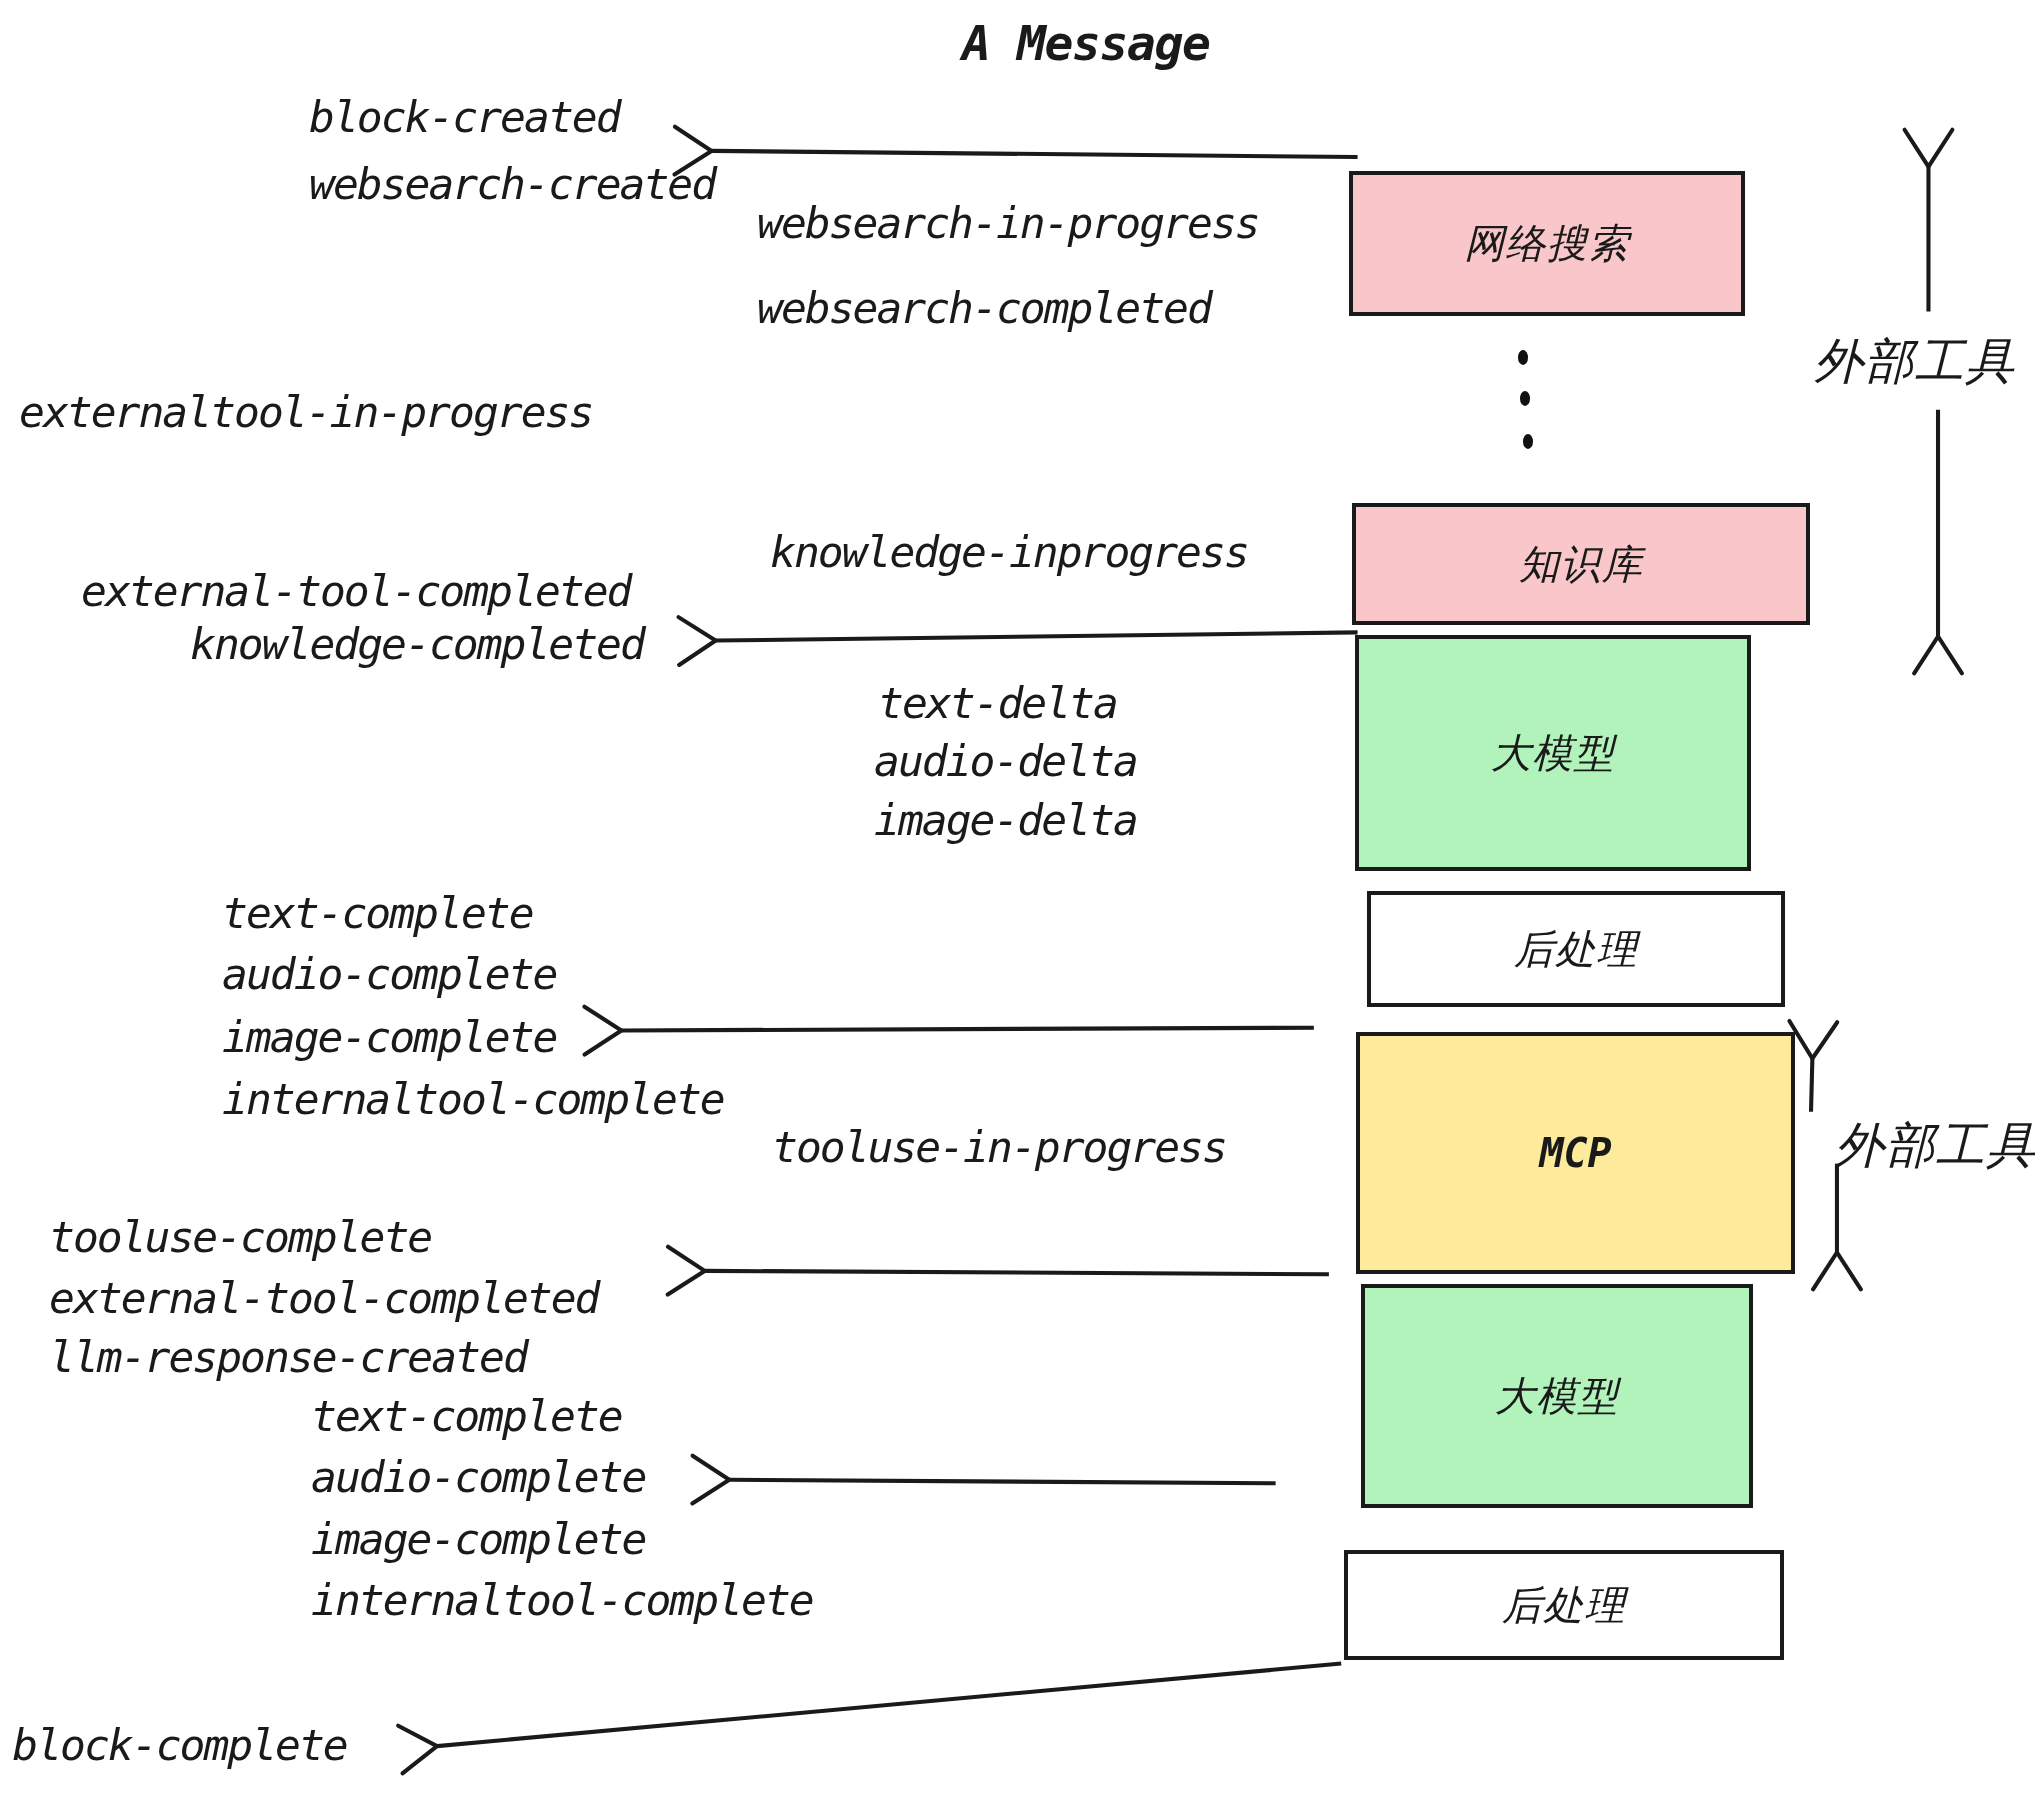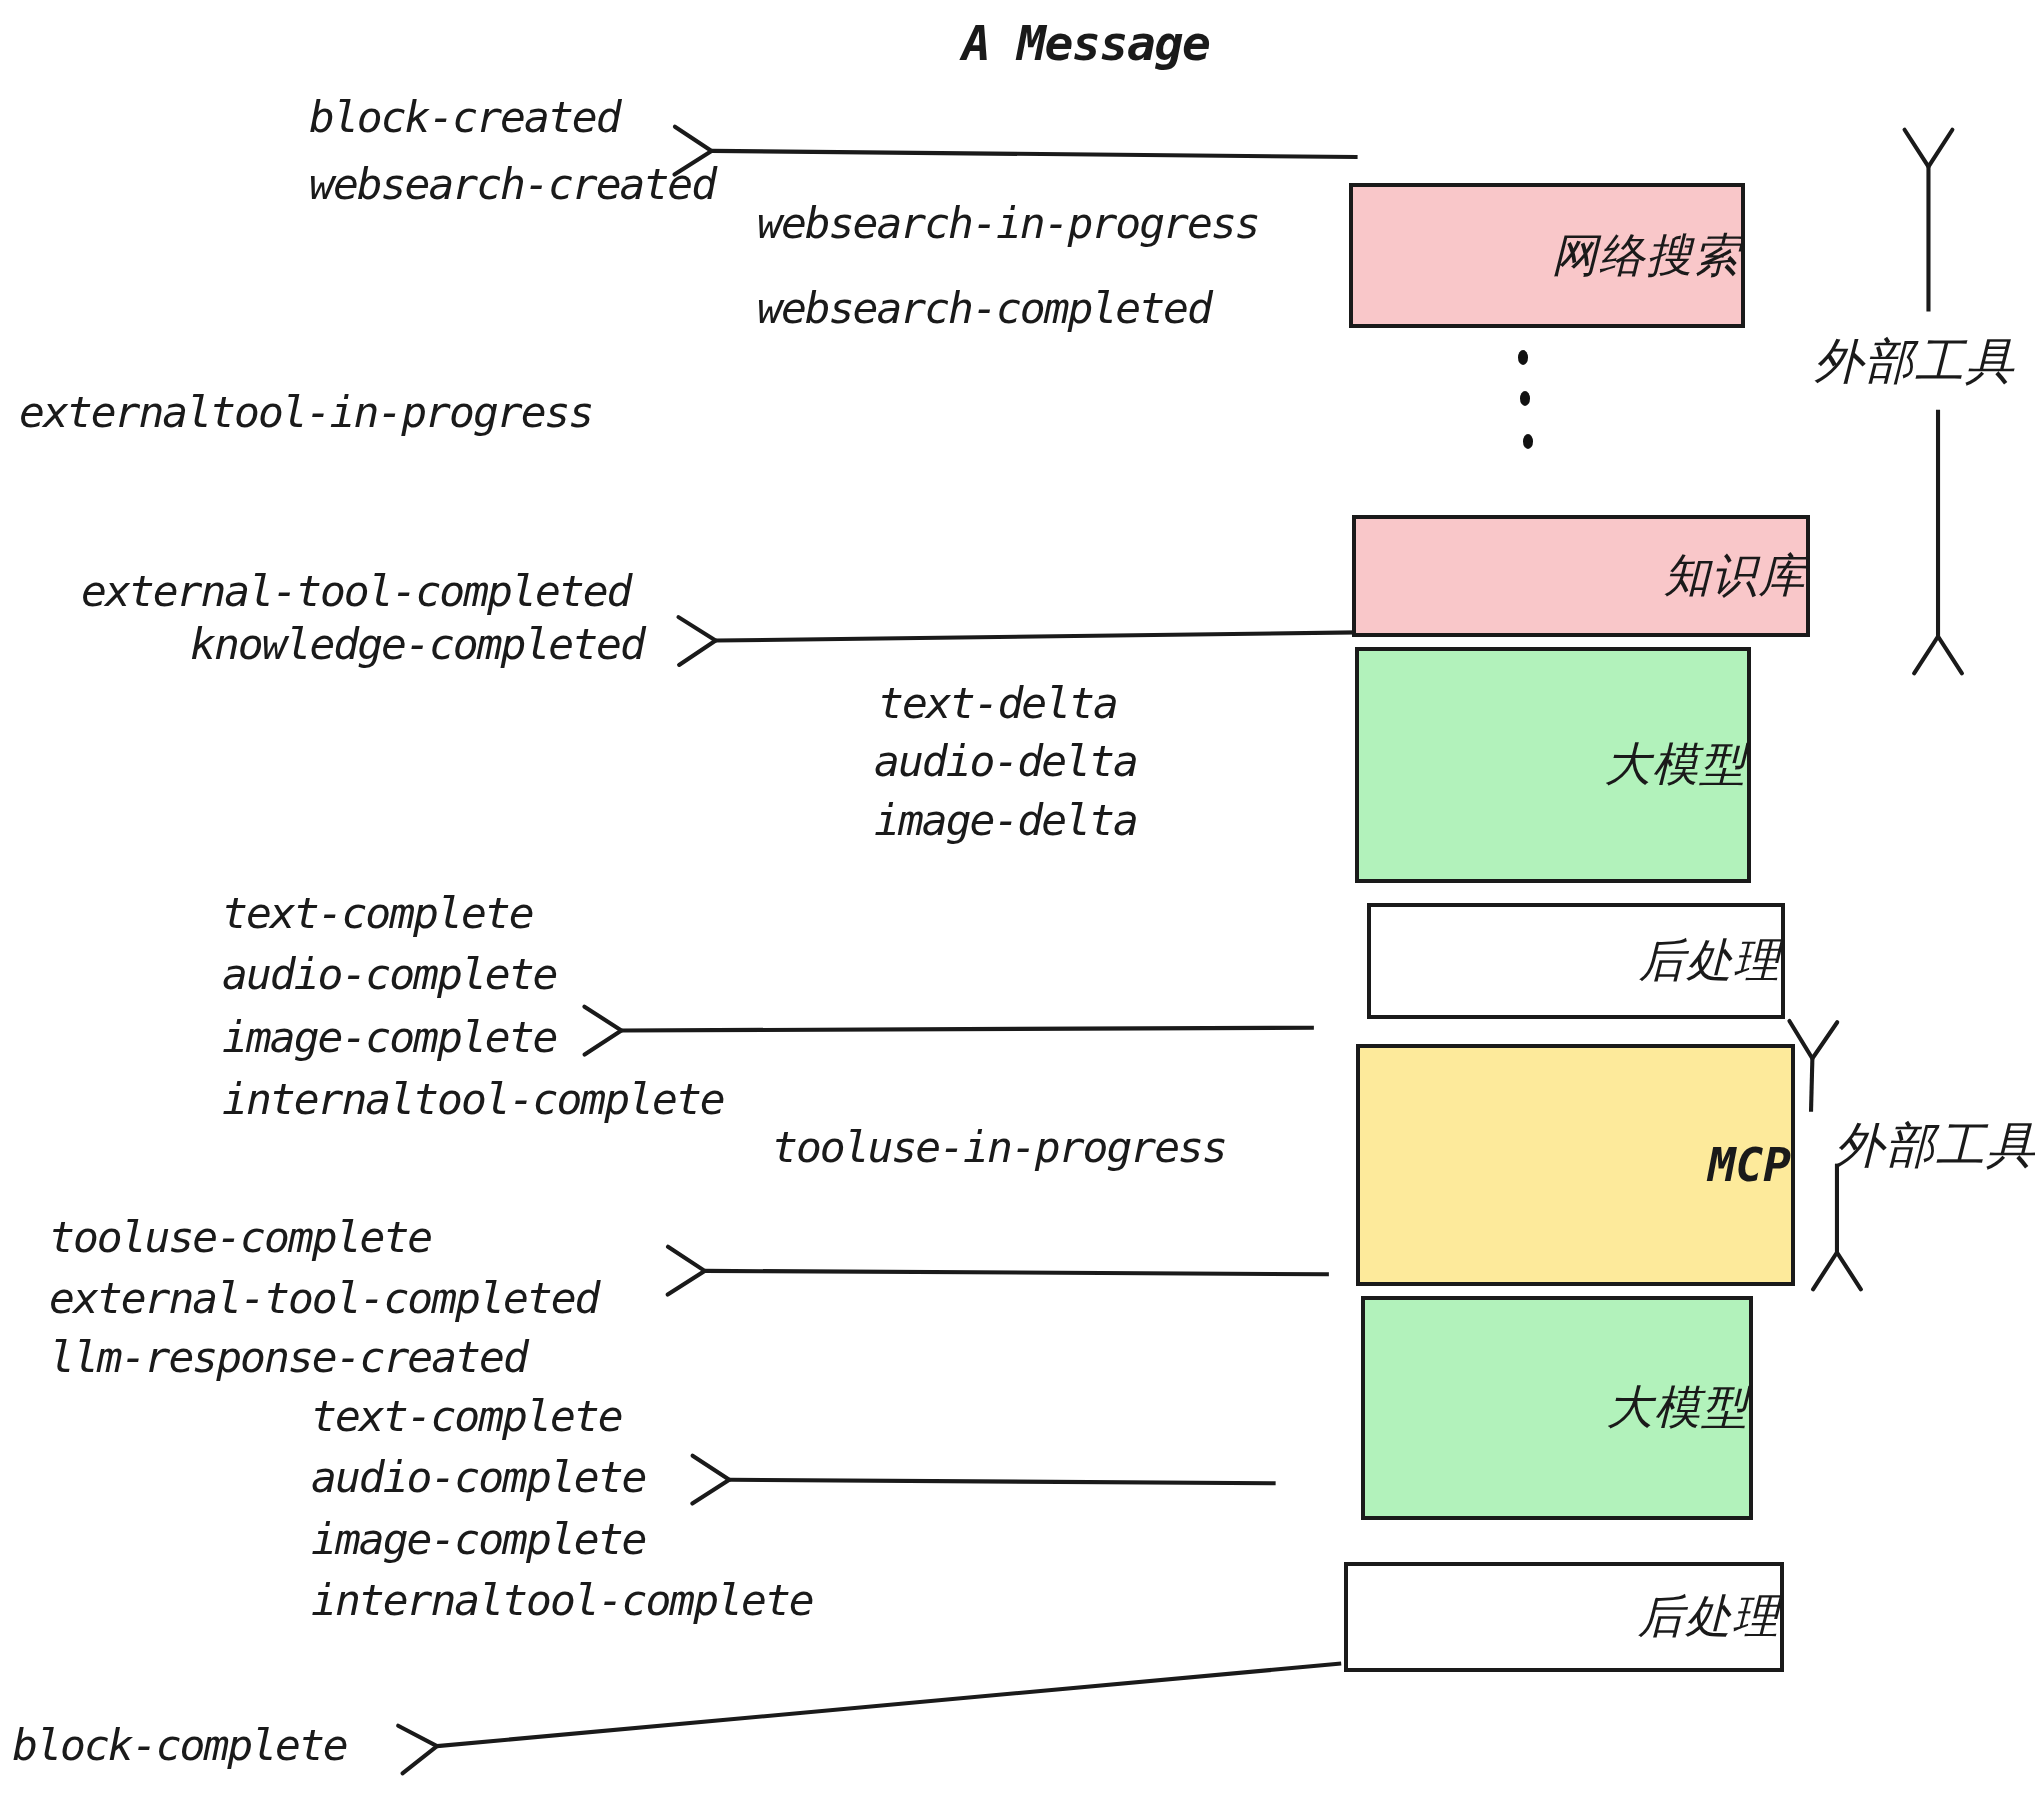--- a/index.html
+++ b/index.html
@@ -10,23 +10,23 @@
   .title{
     position:absolute;left:962px;top:15px;font-size:48px;font-weight:bold;
     letter-spacing:-1.4px;white-space:nowrap;
   }
   .evt{
     position:absolute;font-size:43px;line-height:1.0;white-space:nowrap;
     letter-spacing:-2px;
   }
   .box{
     position:absolute;box-sizing:border-box;border:4.8px solid #1a1a1a;
-    display:flex;align-items:center;justify-content:flex-end;
-    font-family:"DejaVu Sans","Liberation Sans",sans-serif;font-size:46px;
-    letter-spacing:1.4px;white-space:nowrap;margin-top:12px;
+    display:flex;align-items:center;justify-content:center;
+    font-family:"DejaVu Sans","Liberation Sans",sans-serif;font-size:40px;
+    letter-spacing:1.4px;white-space:nowrap;
   }
   .box.mono{font-family:"DejaVu Sans Mono","Liberation Mono",monospace;font-weight:bold;letter-spacing:0;}
   .ann{
     position:absolute;font-family:"DejaVu Sans","Liberation Sans",sans-serif;
     font-size:49px;letter-spacing:1.4px;white-space:nowrap;
   }
   .dot{position:absolute;width:10.2px;height:15px;background:#111;border-radius:50%;}
   svg.arrows{position:absolute;left:0;top:0;width:2035px;height:1796px;pointer-events:none;}
 </style>
 </head>
@@ -52,20 +52,21 @@
     <line x1="2690" y1="1704" x2="2690" y2="1834" stroke="#1a1a1a" stroke-width="6" marker-end="url(#head)"></line>
   </svg>
 
   <div class="title">A Message</div>
 
   <span class="evt" style="left:309px;top:96px">block-created</span>
   <span class="evt" style="left:309px;top:163px">websearch-created</span>
   <span class="evt" style="left:757px;top:202px">websearch-in-progress</span>
   <span class="evt" style="left:757px;top:287px">websearch-completed</span>
   <span class="evt" style="left:19px;top:391px">externaltool-in-progress</span>
+  <span class="evt" style="left:770px;top:531px">knowledge-inprogress</span>
   <span class="evt" style="left:81px;top:570px">external-tool-completed</span>
   <span class="evt" style="left:190px;top:623px">knowledge-completed</span>
   <span class="evt" style="left:878px;top:682px">text-delta</span>
   <span class="evt" style="left:874px;top:740px">audio-delta</span>
   <span class="evt" style="left:874px;top:799px">image-delta</span>
   <span class="evt" style="left:222px;top:892px">text-complete</span>
   <span class="evt" style="left:222px;top:953px">audio-complete</span>
   <span class="evt" style="left:222px;top:1016px">image-complete</span>
   <span class="evt" style="left:222px;top:1078px">internaltool-complete</span>
   <span class="evt" style="left:772px;top:1126px">tooluse-in-progress</span>

